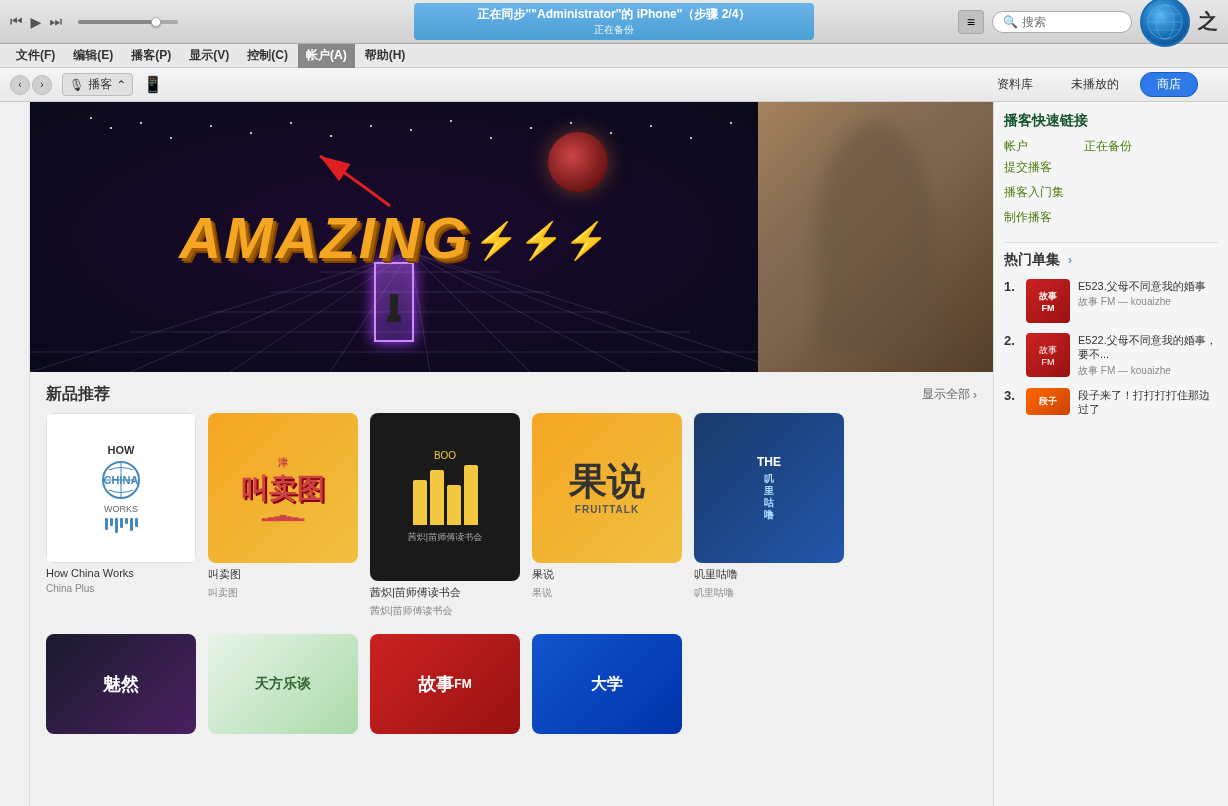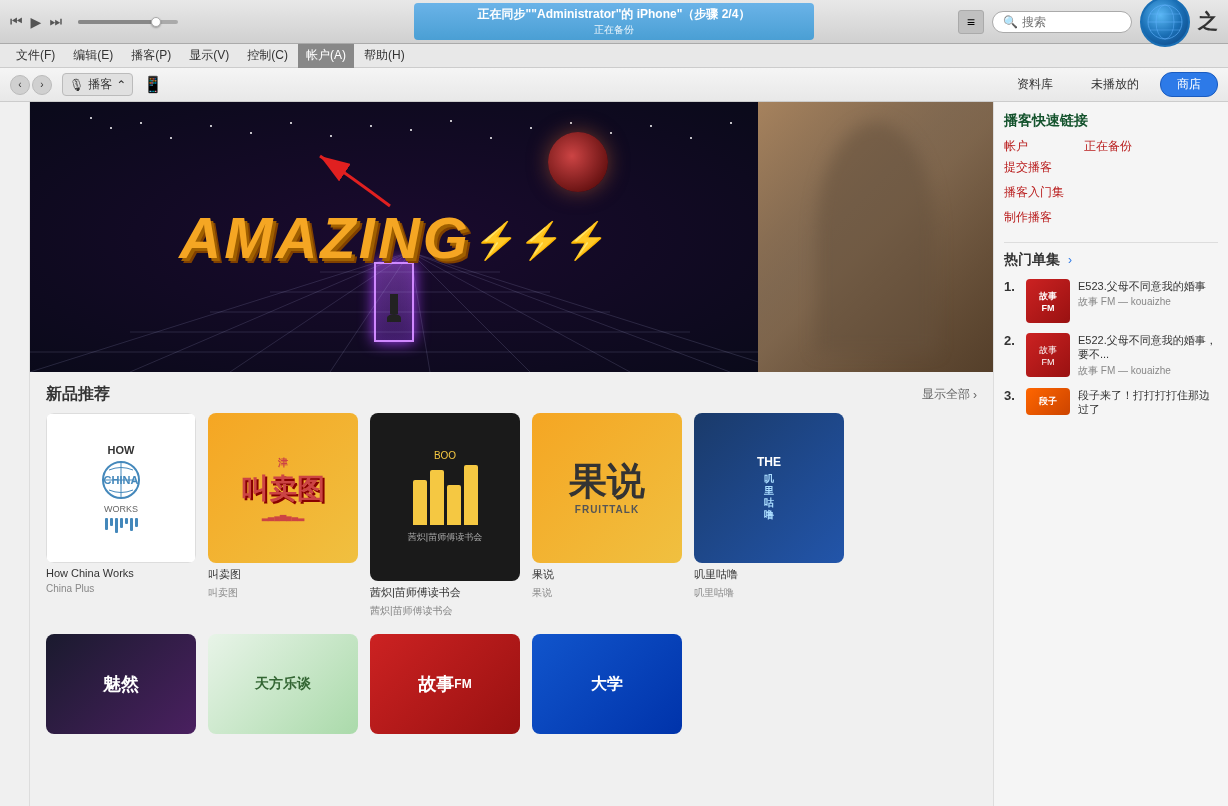--- a/index.html
+++ b/index.html
@@ -134,20 +134,21 @@
       align-items: center;
       padding: 0 8px;
       border-bottom: 1px solid #ccc;
       gap: 2px;
     }
     .menu-item {
       padding: 8px 8px;
       font-size: 12px;
       cursor: pointer;
       border-radius: 3px;
+      font-weight: bold;
     }
     .menu-item.active {
       background: #888;
       color: white;
       border-radius: 3px;
     }
 
     
     .nav-bar {
       background: linear-gradient(to bottom, #f5f5f5, #e8e8e8);
@@ -185,20 +186,21 @@
       cursor: pointer;
     }
     .device-icon {
       font-size: 16px;
       cursor: pointer;
     }
     .nav-tabs {
       margin-left: auto;
       display: flex;
       gap: 4px;
+      margin-right: 20px;
       text-align: center;
     }
     .nav-tab {
       padding: 3px 16px;
       border-radius: 12px;
       font-size: 12px;
       cursor: pointer;
       border: 1px solid transparent;
     }
     .nav-tab.active {
@@ -407,21 +409,21 @@
       font-weight: bold;
       color: #14532d;
       margin-bottom: 8px;
     }
     .quick-links-row {
       display: flex;
       gap: 20px;
       margin-bottom: 12px;
     }
     .quick-link {
-      color: #b91c1c;
+      color: #4d7c0f;
       font-size: 12px;
       cursor: pointer;
       text-decoration: none;
     }
     .divider {
       height: 1px;
       background: #ddd;
       margin: 8px 0;
     }
     .hot-episodes-header {

